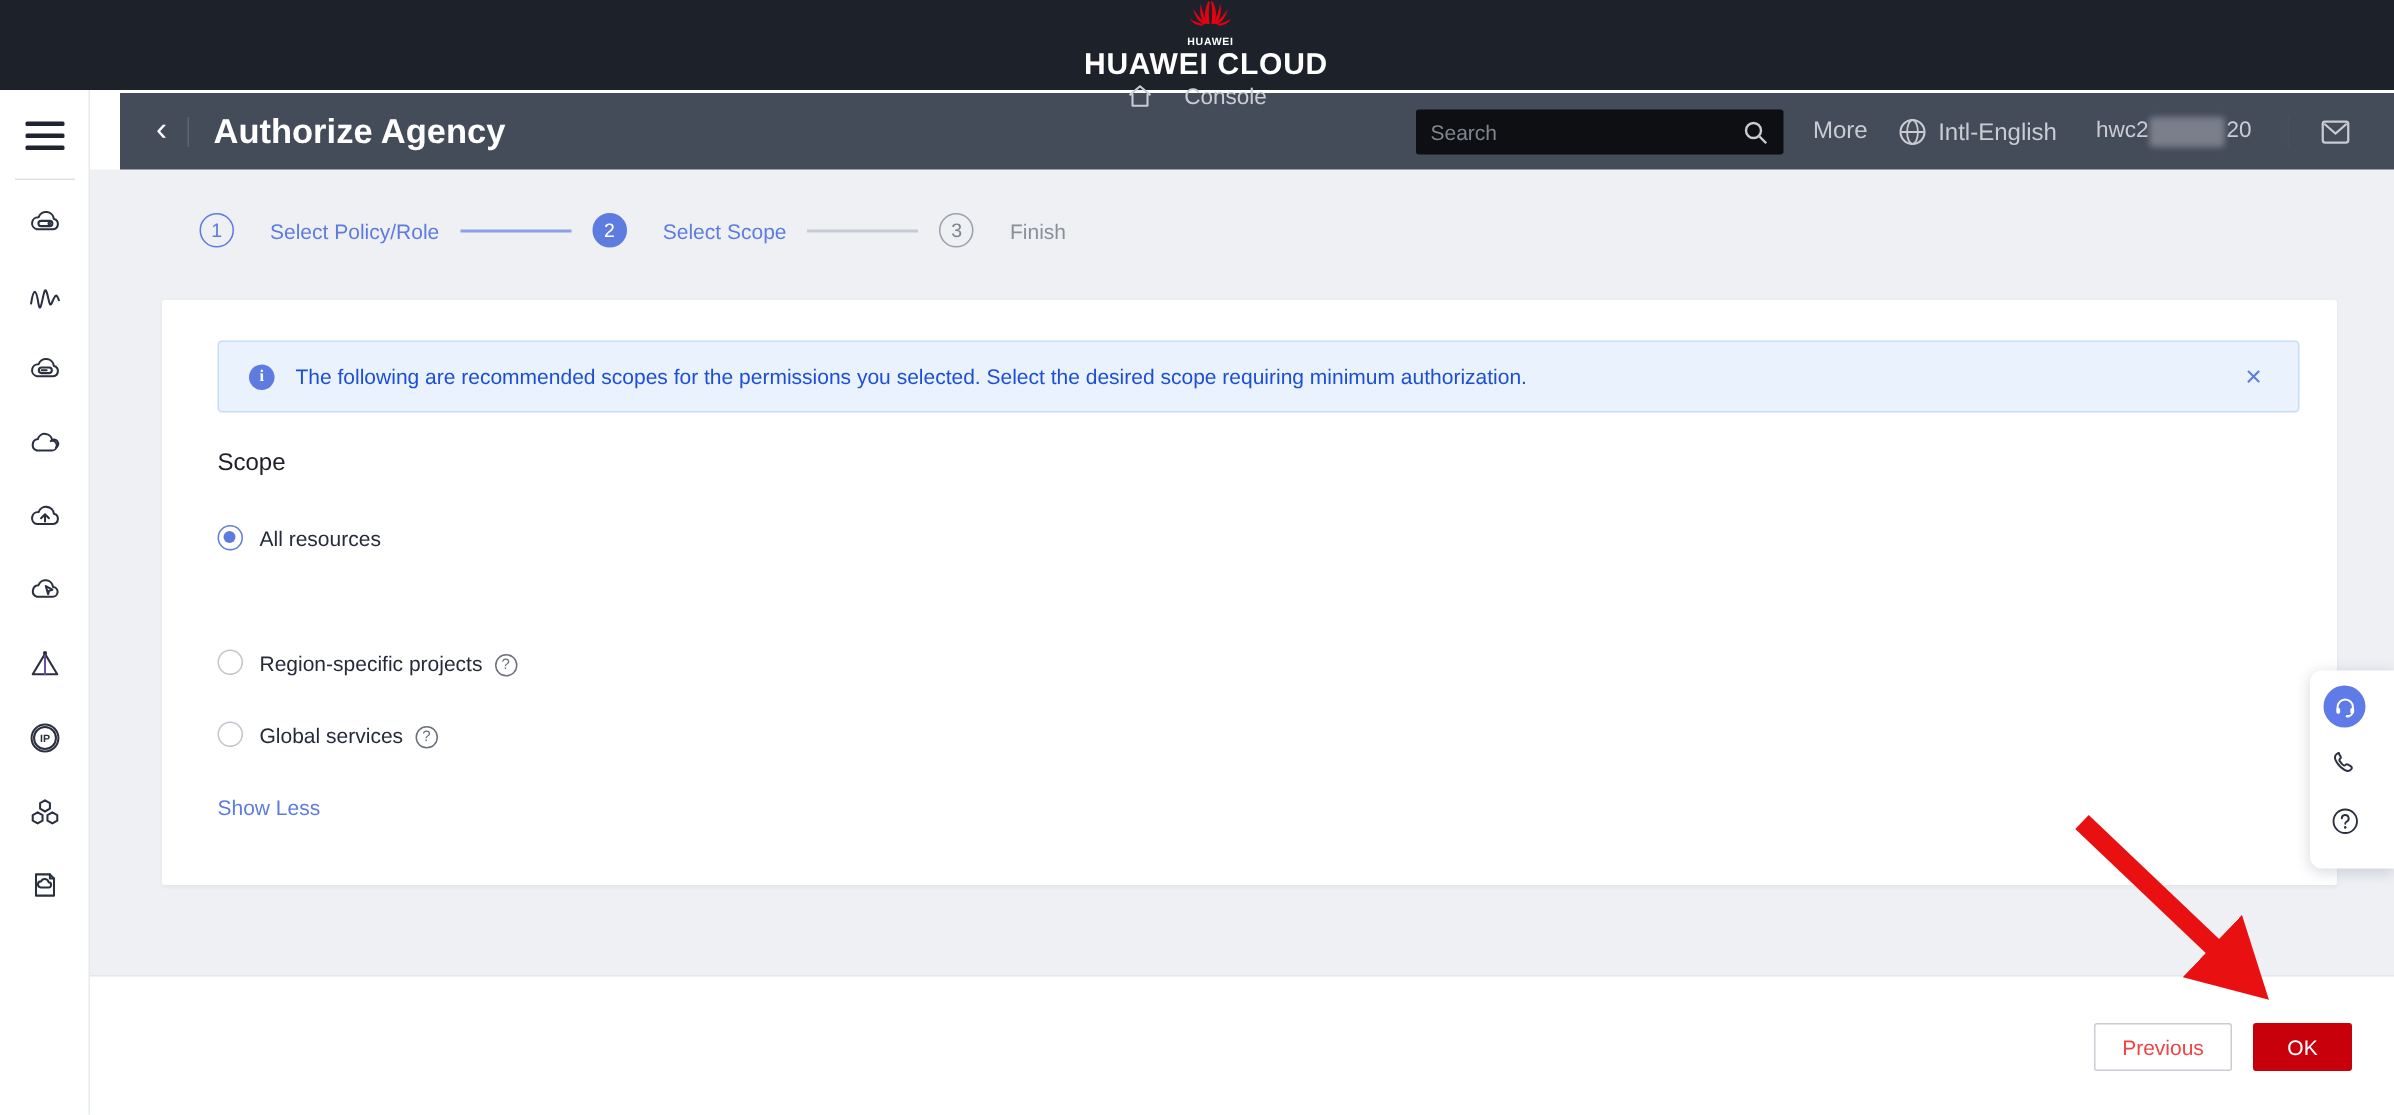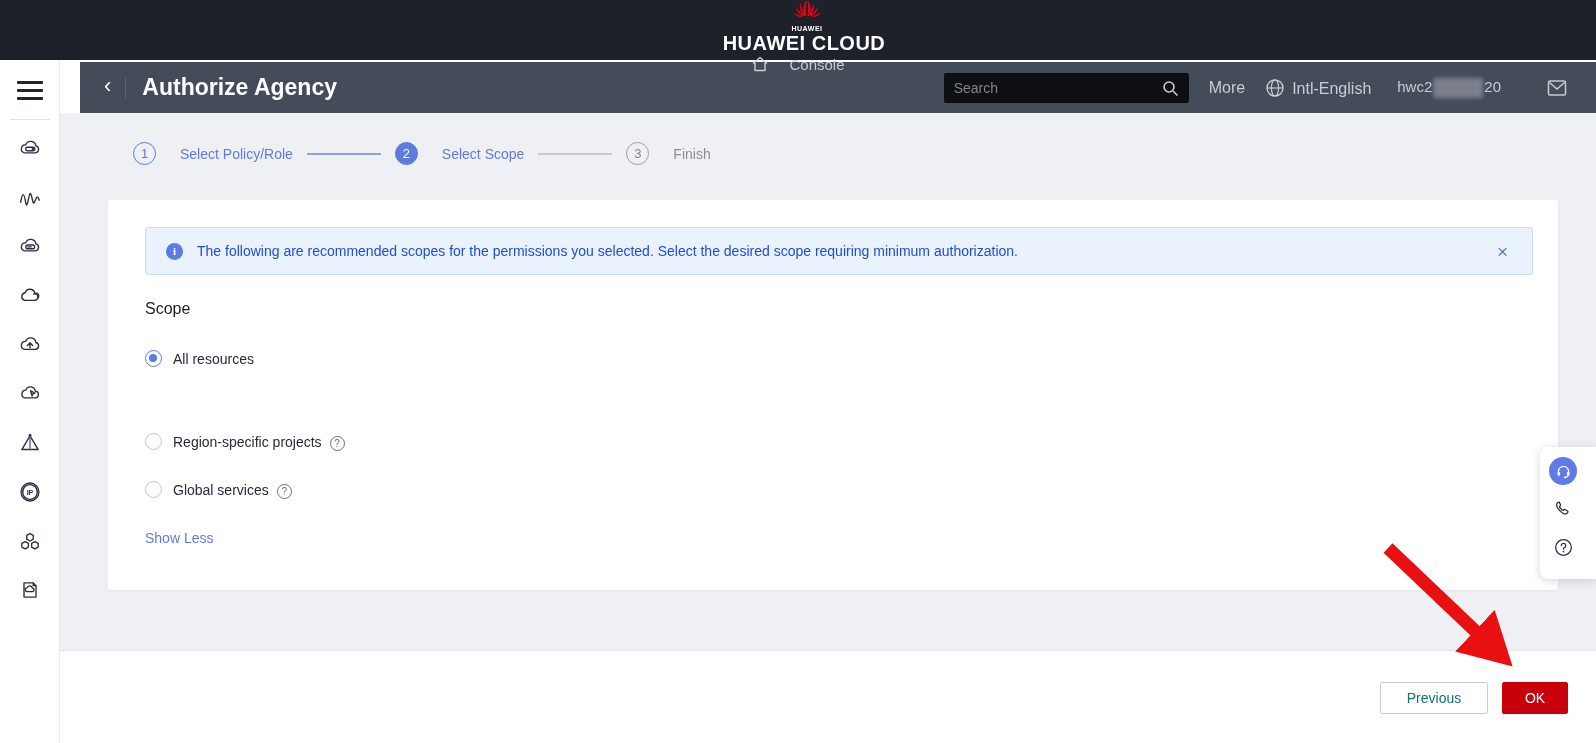--- a/index.html
+++ b/index.html
@@ -95,21 +95,21 @@
     display:flex; flex-direction:column; align-items:flex-start; padding:10px 0 0 9px; gap:10px; z-index:25; }
   .fp-ico { width:28px; height:28px; display:flex; align-items:center; justify-content:center; cursor:pointer; }
   .fp-headset { background:#5f7be8; border-radius:50%; }
 
   
   .footer { position:absolute; left:60px; top:650px; width:1536px; height:93px;
     background:#fff; border-top:1px solid #e4e6ea; z-index:5; }
   .btn { position:absolute; top:31px; height:32px; border-radius:2px; font-size:14px;
     display:flex; align-items:center; justify-content:center; cursor:pointer;
     font-family:"Liberation Sans",sans-serif; }
-  .btn-prev { right:108px; width:108px; background:#fff; border:1px solid #c8ccd4; color:#0f766e; }
+  .btn-prev { right:108px; width:92px; background:#fff; border:1px solid #c8ccd4; color:#ef4444; }
   .btn-ok { right:28px; width:66px; background:#c7000b; border:1px solid #c7000b; color:#fff; }
 
   .arrow-overlay { position:absolute; left:0; top:0; width:1596px; height:743px;
     pointer-events:none; z-index:40; }
 </style>
 </head>
 <body>
 
 <div class="header">
   <div class="logo-wrap">

